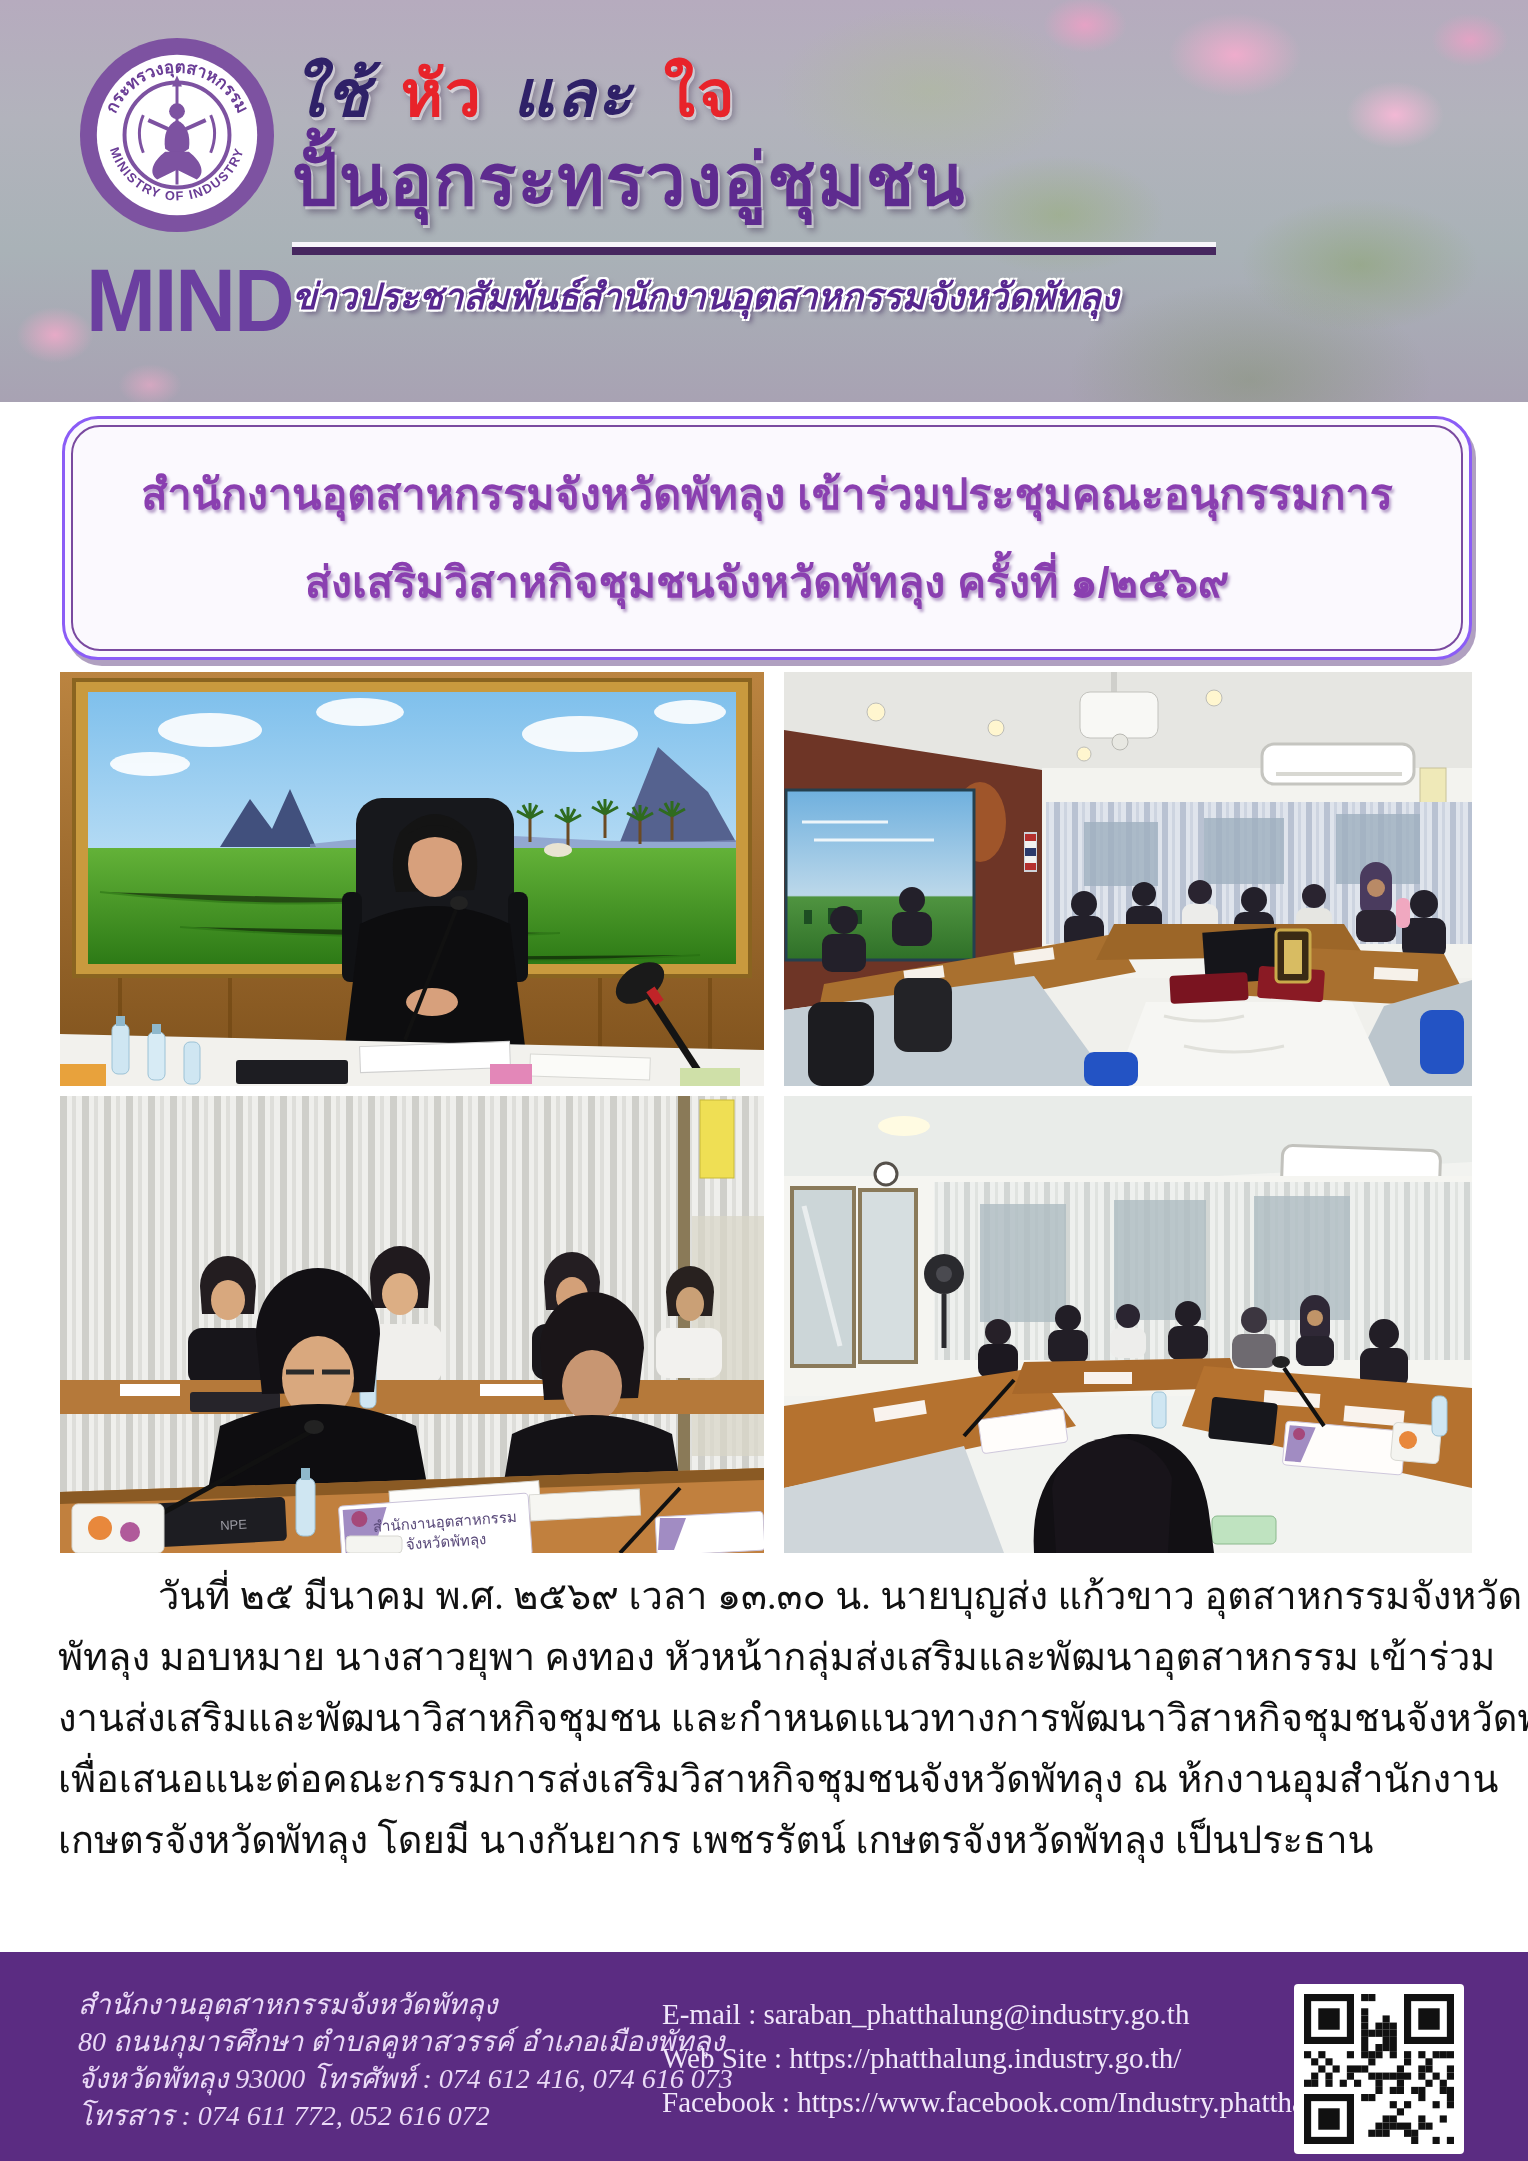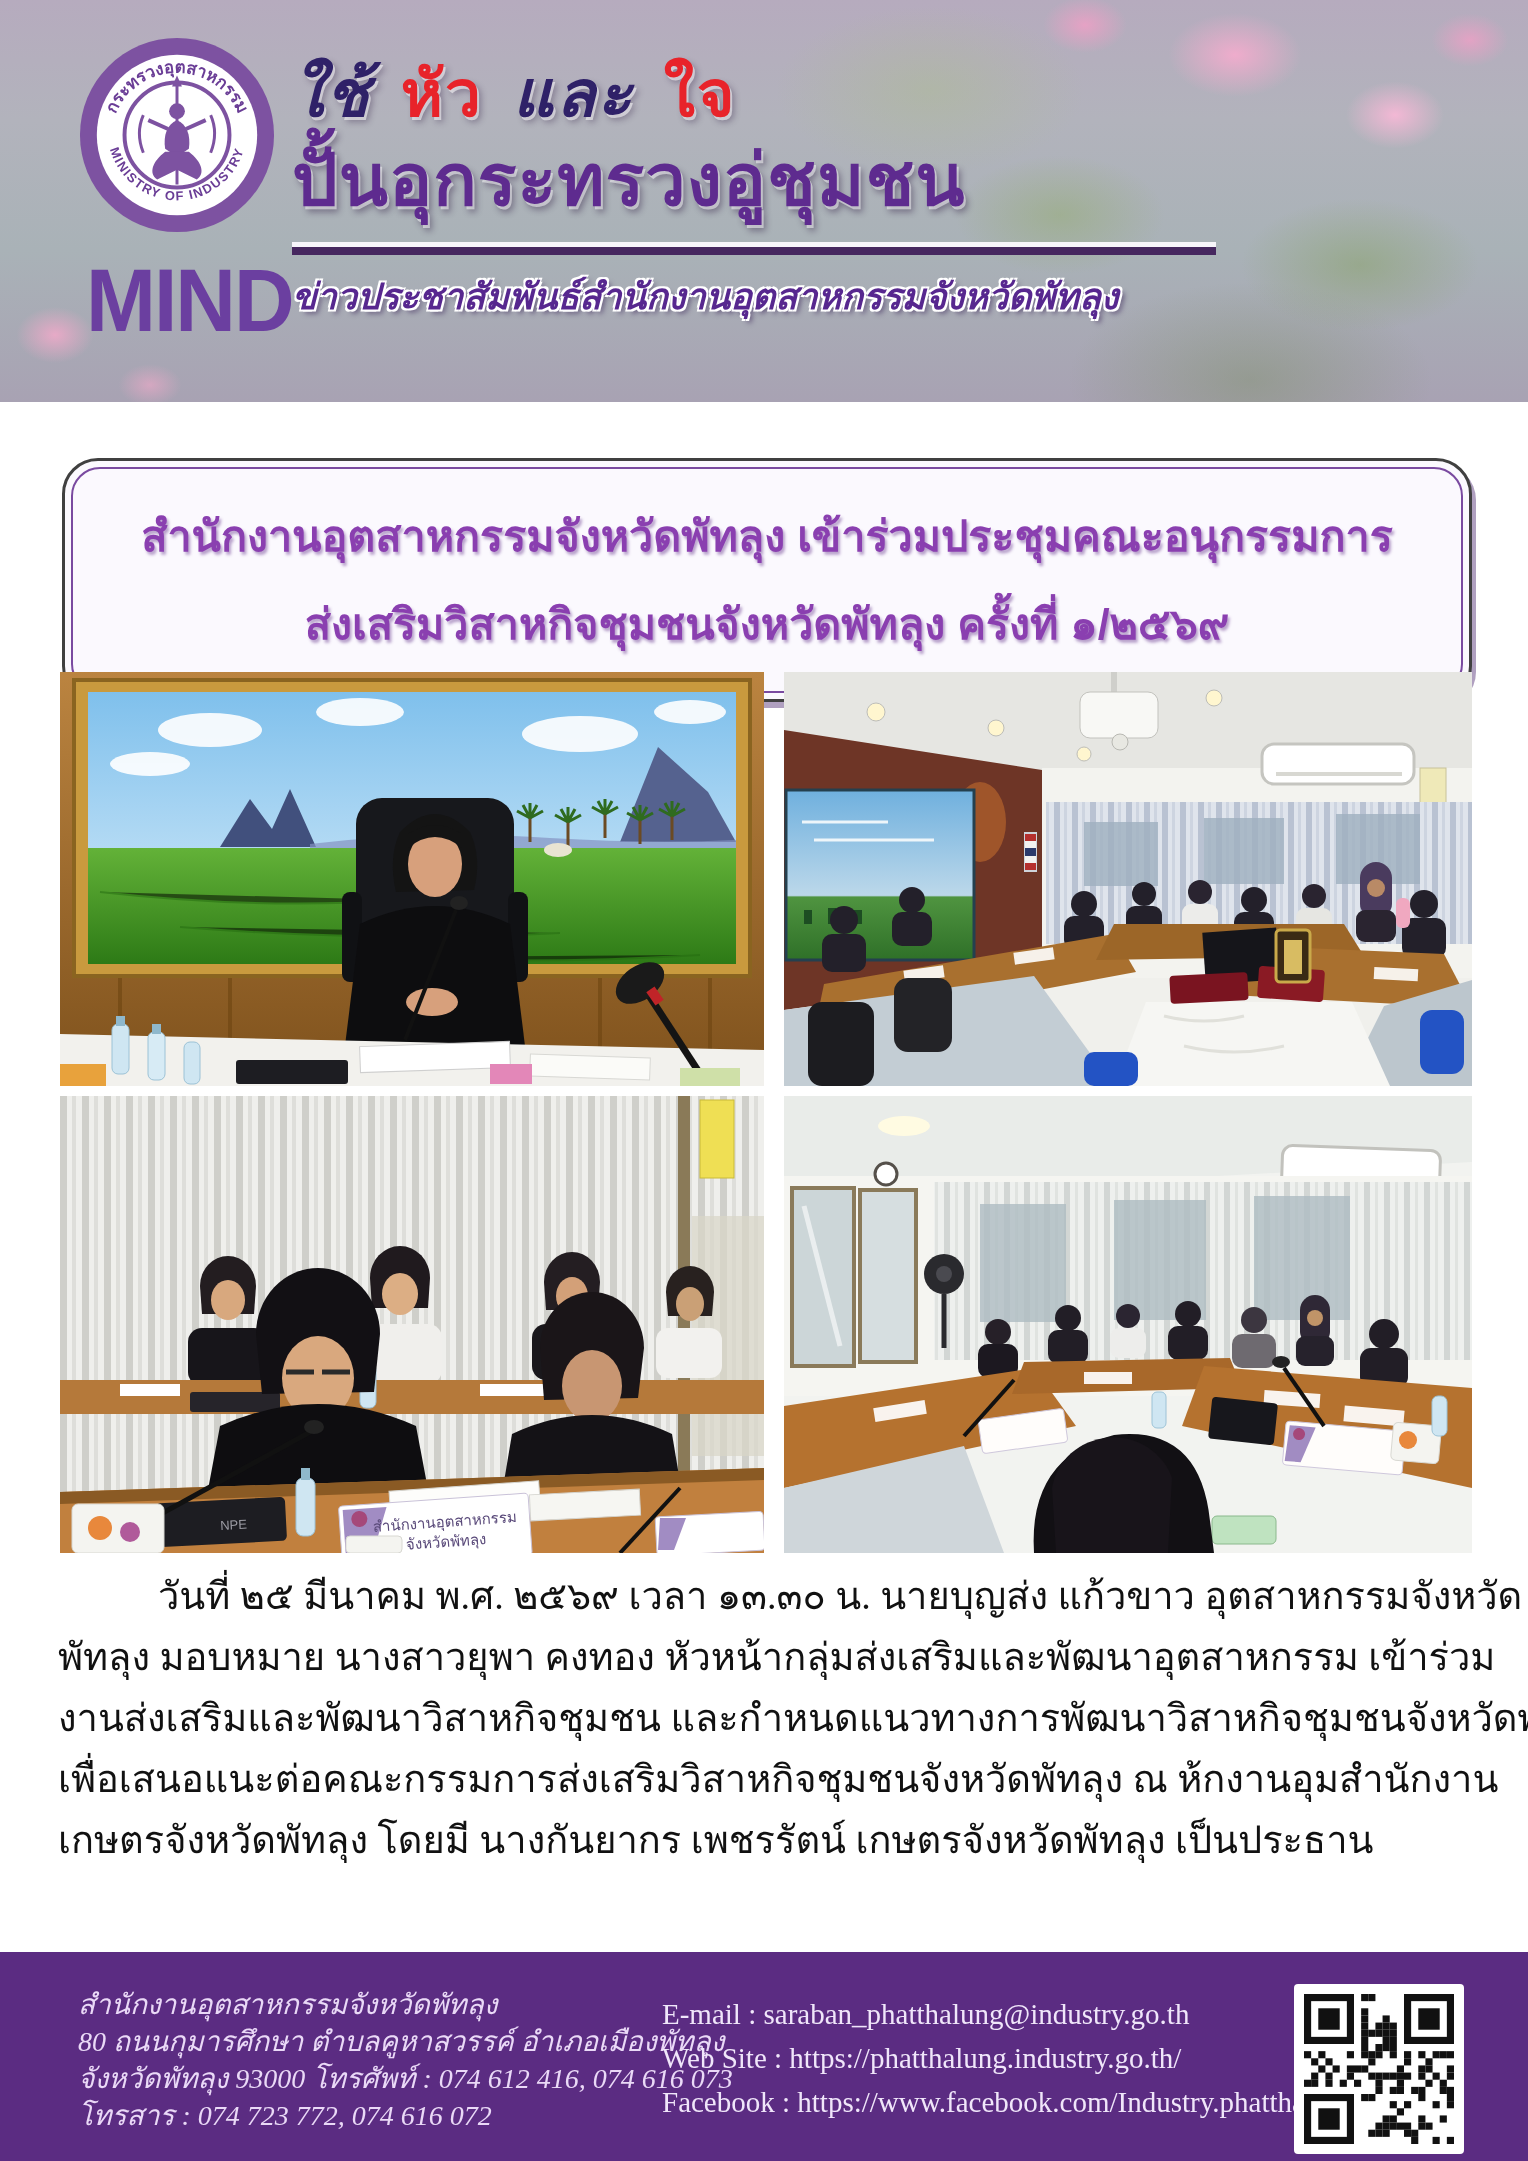--- a/index.html
+++ b/index.html
@@ -31,21 +31,21 @@
     background:linear-gradient(180deg,#f7f5fa 0 38%,#46275f 38% 100%);}
   #brand{position:absolute;left:86px;top:250px;font-size:84px;font-weight:900;
     color:#6b3fa0;letter-spacing:-2px;transform:scaleY(1.05);transform-origin:top left;}
   #subtitle{position:absolute;left:292px;top:268px;font-size:36px;font-weight:700;font-style:italic;
     color:#57278f;white-space:nowrap;
     text-shadow:-2px -2px 0 #fff,2px -2px 0 #fff,-2px 2px 0 #fff,2px 2px 0 #fff,4px 4px 5px rgba(50,25,80,.55);}
   #logo{position:absolute;left:78px;top:36px;width:198px;height:198px;}
 
   
   #title-box{position:absolute;left:62px;top:416px;width:1404px;height:238px;background:#fbf9fe;
-    border:3px solid #404040;border-radius:36px;box-shadow:4px 6px 0 rgba(80,45,115,.45);margin-top:42px;}
+    border:3px solid #8b5cf6;border-radius:36px;box-shadow:4px 6px 0 rgba(80,45,115,.45);}
   #title-box-inner{position:absolute;inset:6px;border:2px solid #7a4aa0;border-radius:29px;
     display:flex;flex-direction:column;justify-content:center;align-items:center;gap:20px;}
   .title-line{font-size:43px;font-weight:bold;color:#8a3fb0;white-space:nowrap;
     text-shadow:2px 3px 3px rgba(100,50,140,.45);}
 
   
   .photo{position:absolute;overflow:hidden;background:#888;}
   #photo-1{left:60px;top:672px;width:704px;height:414px;}
   #photo-2{left:784px;top:672px;width:688px;height:414px;}
   #photo-3{left:60px;top:1096px;width:704px;height:457px;}
@@ -520,21 +520,21 @@
     <div class="article-line">งานส่งเสริมและพัฒนาวิสาหกิจชุมชน และกำหนดแนวทางการพัฒนาวิสาหกิจชุมชนจังหวัดพัทลุง</div>
     <div class="article-line">เพื่อเสนอแนะต่อคณะกรรมการส่งเสริมวิสาหกิจชุมชนจังหวัดพัทลุง ณ ห้กงานอุมสำนักงาน</div>
     <div class="article-line last">เกษตรจังหวัดพัทลุง  โดยมี  นางกันยากร เพชรรัตน์ เกษตรจังหวัดพัทลุง เป็นประธาน</div>
   </div>
 
   <div id="footer">
     <div id="footer-address">
       <div class="f-line">สำนักงานอุตสาหกรรมจังหวัดพัทลุง</div>
       <div class="f-line">80 ถนนกุมารศึกษา ตำบลคูหาสวรรค์ อำเภอเมืองพัทลุง</div>
       <div class="f-line">จังหวัดพัทลุง 93000 โทรศัพท์ : 074 612 416, 074 616 073</div>
-      <div class="f-line">โทรสาร : 074 723 772, 074 616 072</div>
+      <div class="f-line">โทรสาร : 074 611 772, 052 616 072</div>
     </div>
     <div id="footer-contact">
       <div class="f-line">E-mail : saraban_phatthalung@industry.go.th</div>
       <div class="f-line">Web Site : https://phatthalung.industry.go.th/</div>
       <div class="f-line">Facebook : https://www.facebook.com/Industry.phatthalung/</div>
     </div>
     <div id="qr">
       <svg width="150" height="150" viewBox="0 0 147 147">
         <g id="qr-modules" fill="#111">
             <rect x="56" y="0" width="7" height="7"></rect>

